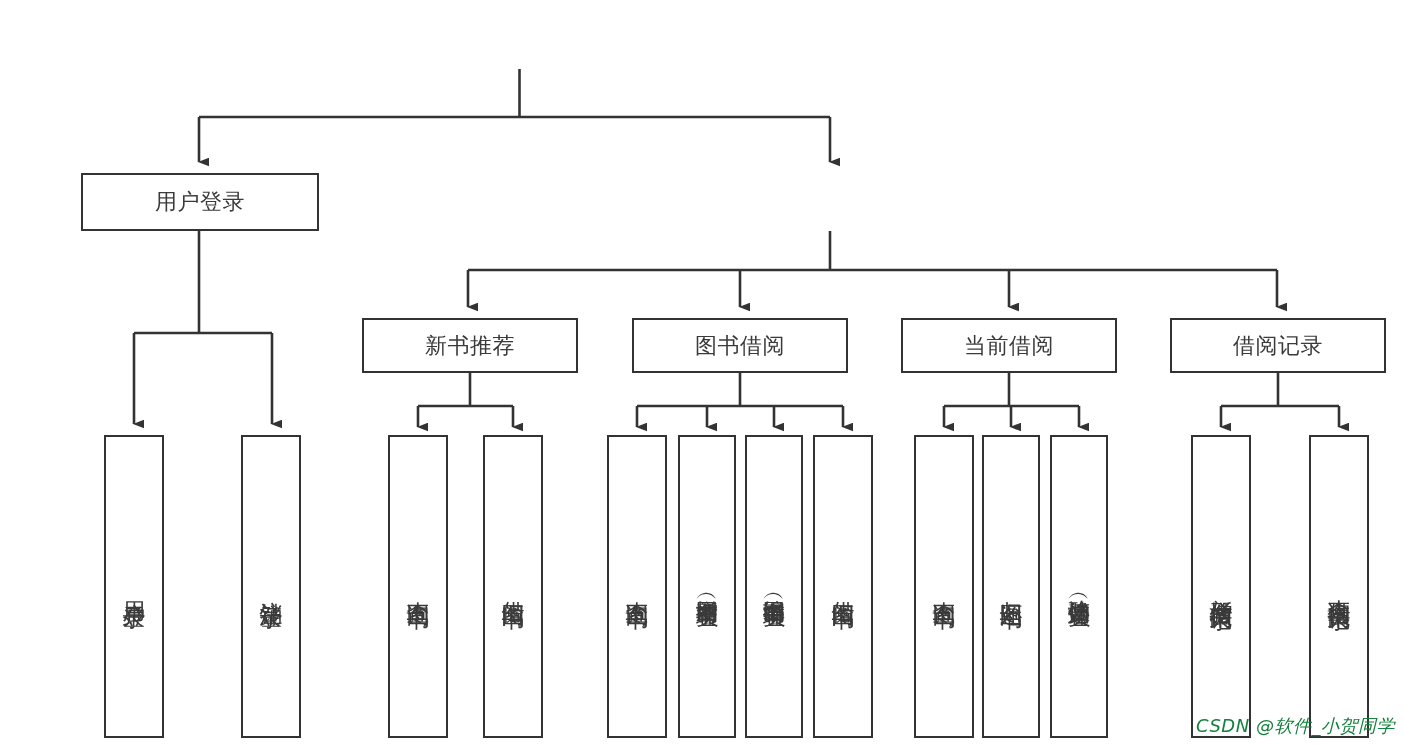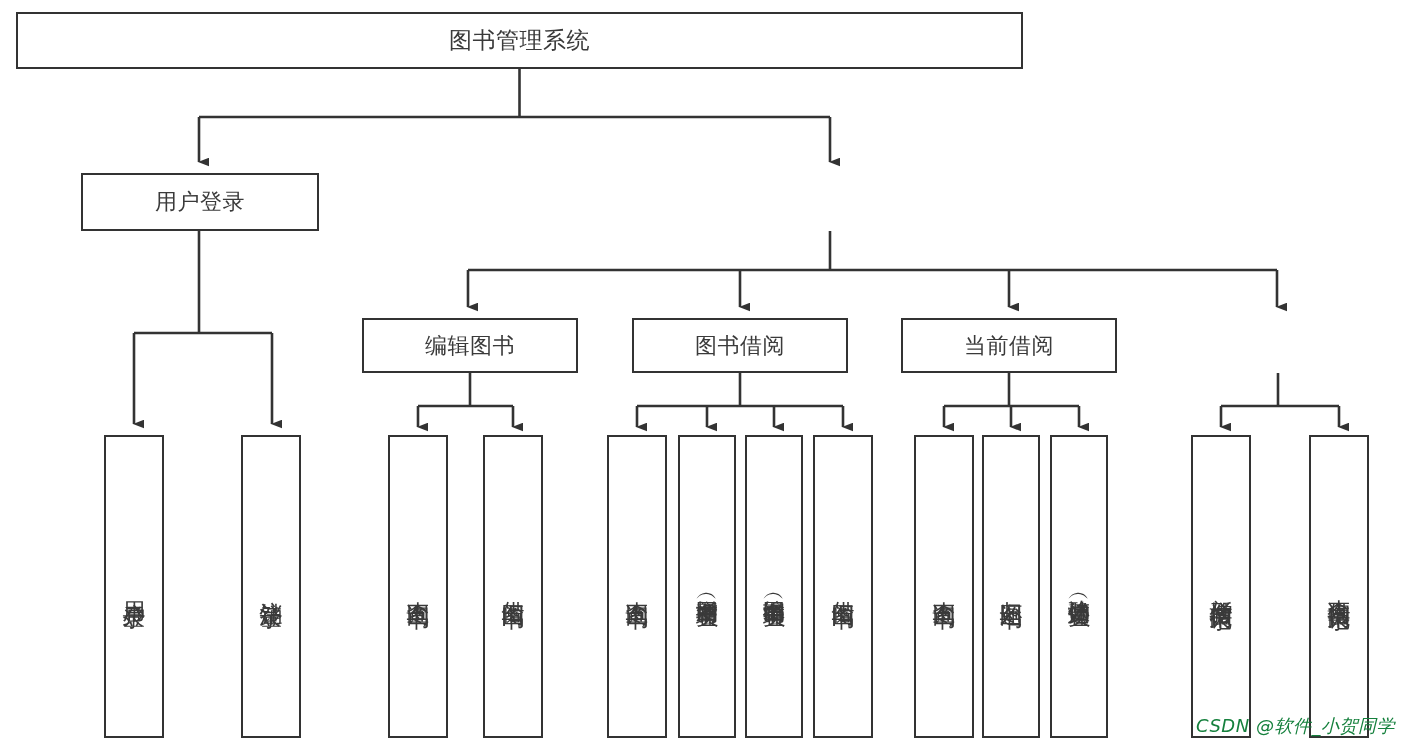--- a/index.html
+++ b/index.html
@@ -118,36 +118,36 @@
       <path d="M 1011 406 L 1011 427" marker-end="url(#arrow)"></path>
       <path d="M 1079 406 L 1079 427" marker-end="url(#arrow)"></path>
 
       <path d="M 1278 373 L 1278 406"></path>
       <path d="M 1221 406 L 1339 406"></path>
       <path d="M 1221 406 L 1221 427" marker-end="url(#arrow)"></path>
       <path d="M 1339 406 L 1339 427" marker-end="url(#arrow)"></path>
     </g>
   </svg>
 
-  <div class="node root" style="left:16px; top:12px; width:1007px; height:57px;">
-    <span class="label">图书管理系统</span>
-  </div>
 
   <div class="node" style="left:81px; top:173px; width:238px; height:58px;">
     <span class="label">用户登录</span>
   </div>
 
   <div class="node" style="left:362px; top:318px; width:216px; height:55px;">
-    <span class="label">编辑图书</span>
+    <span class="label">新书推荐</span>
   </div>
   <div class="node" style="left:901px; top:318px; width:216px; height:55px;">
     <span class="label">当前借阅</span>
   </div>
   <div class="node" style="left:632px; top:318px; width:216px; height:55px;">
     <span class="label">图书借阅</span>
+  </div>
+  <div class="node" style="left:1170px; top:318px; width:216px; height:55px;">
+    <span class="label">借阅记录</span>
   </div>
 
   <div class="node vertical" style="left:104px; top:435px; width:60px; height:303px;">
     <span class="label">用户登录</span>
   </div>
   <div class="node vertical" style="left:241px; top:435px; width:60px; height:303px;">
     <span class="label">注销登录</span>
   </div>
   <div class="node vertical" style="left:388px; top:435px; width:60px; height:303px;">
     <span class="label">查询图书</span>

